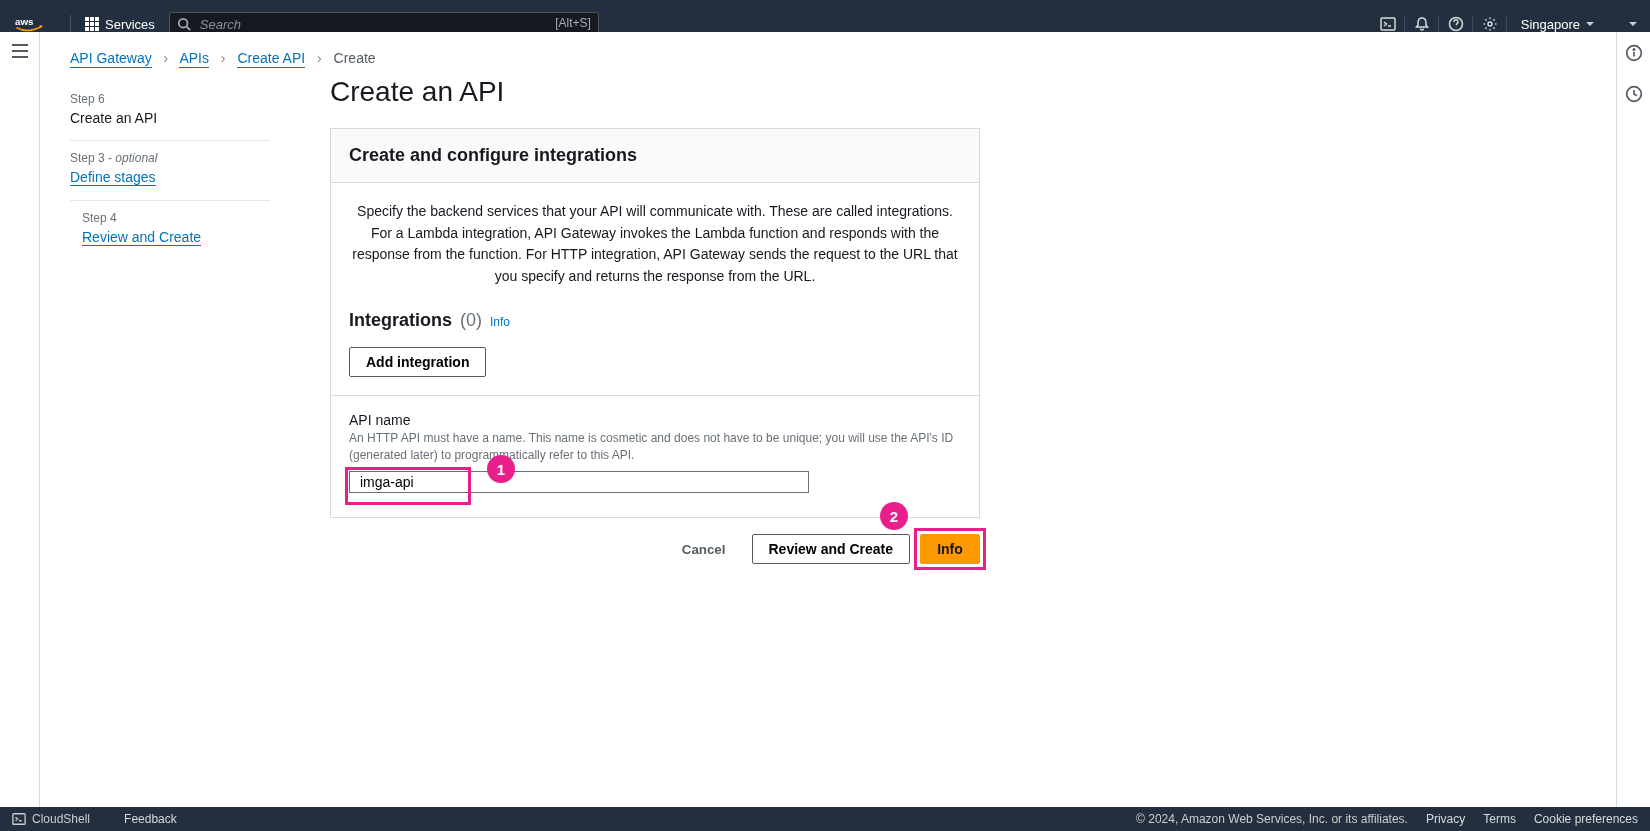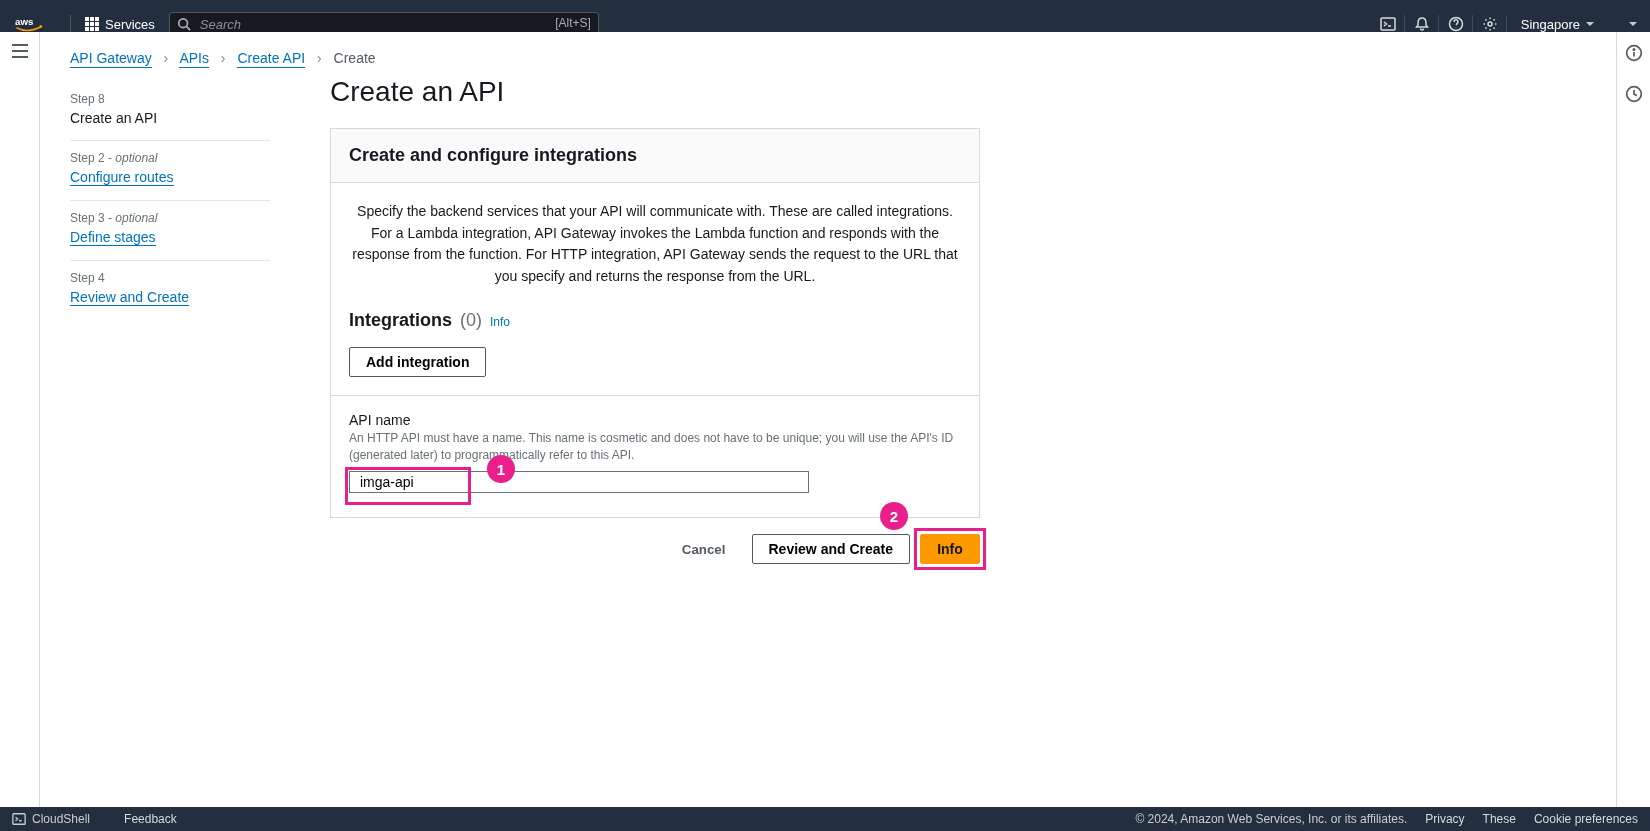--- a/index.html
+++ b/index.html
@@ -45,21 +45,21 @@
 
   
   .crumbs { padding:18px 30px 10px; font-size:14px; color:#545b64;}
   .crumbs a { color:var(--link); text-decoration:none; border-bottom:1px solid var(--link); padding-bottom:1px;}
   .crumbs .chev { color:#888; padding:0 8px;}
 
   
   .cols { display:flex; padding:0 30px; gap:60px;}
   .side-steps { width:200px; padding-top:6px;}
   .step { padding:10px 0 14px; border-bottom:1px solid #e6e6e6;}
-  .step:last-child{border-bottom:none;}
+  .step:last-child{border-bottom:none;margin-left:12px;}
   .step .s-hdr { font-size:12px; color:var(--gray-text);}
   .step .s-hdr i{ font-style:italic;}
   .step .s-link { color:var(--link); text-decoration:none; border-bottom:1px solid var(--link);}
   .step .s-cur { color:var(--text); font-weight:400; font-size:14px;}
 
   .content { flex:0 0 650px; max-width:650px;}
   h1.page-title{ font-size:28px; font-weight:400; margin:0 0 20px;}
   .panel { border:1px solid var(--gray-border); background:#fff; margin-bottom:16px;}
   .panel-hdr{ padding:16px 18px; border-bottom:1px solid var(--gray-border); font-size:18px; font-weight:700; background:#fafafa;}
   .panel-body{ padding:18px;}
@@ -178,26 +178,22 @@
       <a href="#">APIs</a>
       <span class="chev">›</span>
       <a href="#">Create API</a>
       <span class="chev">›</span>
       <span>Create</span>
     </div>
 
     <div class="cols">
       <div class="side-steps">
         <div class="step">
-          <div class="s-hdr">Step 8</div>
+          <div class="s-hdr">Step 6</div>
           <div class="s-cur" style="margin-top:4px;">Create an API</div>
-        </div>
-        <div class="step">
-          <div class="s-hdr"><span>Step 2 - </span><i>optional</i></div>
-          <a href="#" class="s-link" style="display:inline-block;margin-top:4px;">Configure routes</a>
         </div>
         <div class="step">
           <div class="s-hdr"><span>Step 3 - </span><i>optional</i></div>
           <a href="#" class="s-link" style="display:inline-block;margin-top:4px;">Define stages</a>
         </div>
         <div class="step">
           <div class="s-hdr">Step 4</div>
           <a href="#" class="s-link" style="display:inline-block;margin-top:4px;">Review and Create</a>
         </div>
       </div>
@@ -265,15 +261,15 @@
           <rect x="1" y="2" width="14" height="12" rx="1"></rect>
           <path d="M4 6 L6.5 8 L4 10 M8 10 L11 10"></path>
         </svg>
       <span>CloudShell</span>
     </div>
     <a>Feedback</a>
   </div>
   <div class="spacer"></div>
   <span>© 2024, Amazon Web Services, Inc. or its affiliates.</span>
   <a>Privacy</a>
-  <a>These</a>
+  <a>Terms</a>
   <a>Cookie preferences</a>
 </div>
 
 </body></html>

